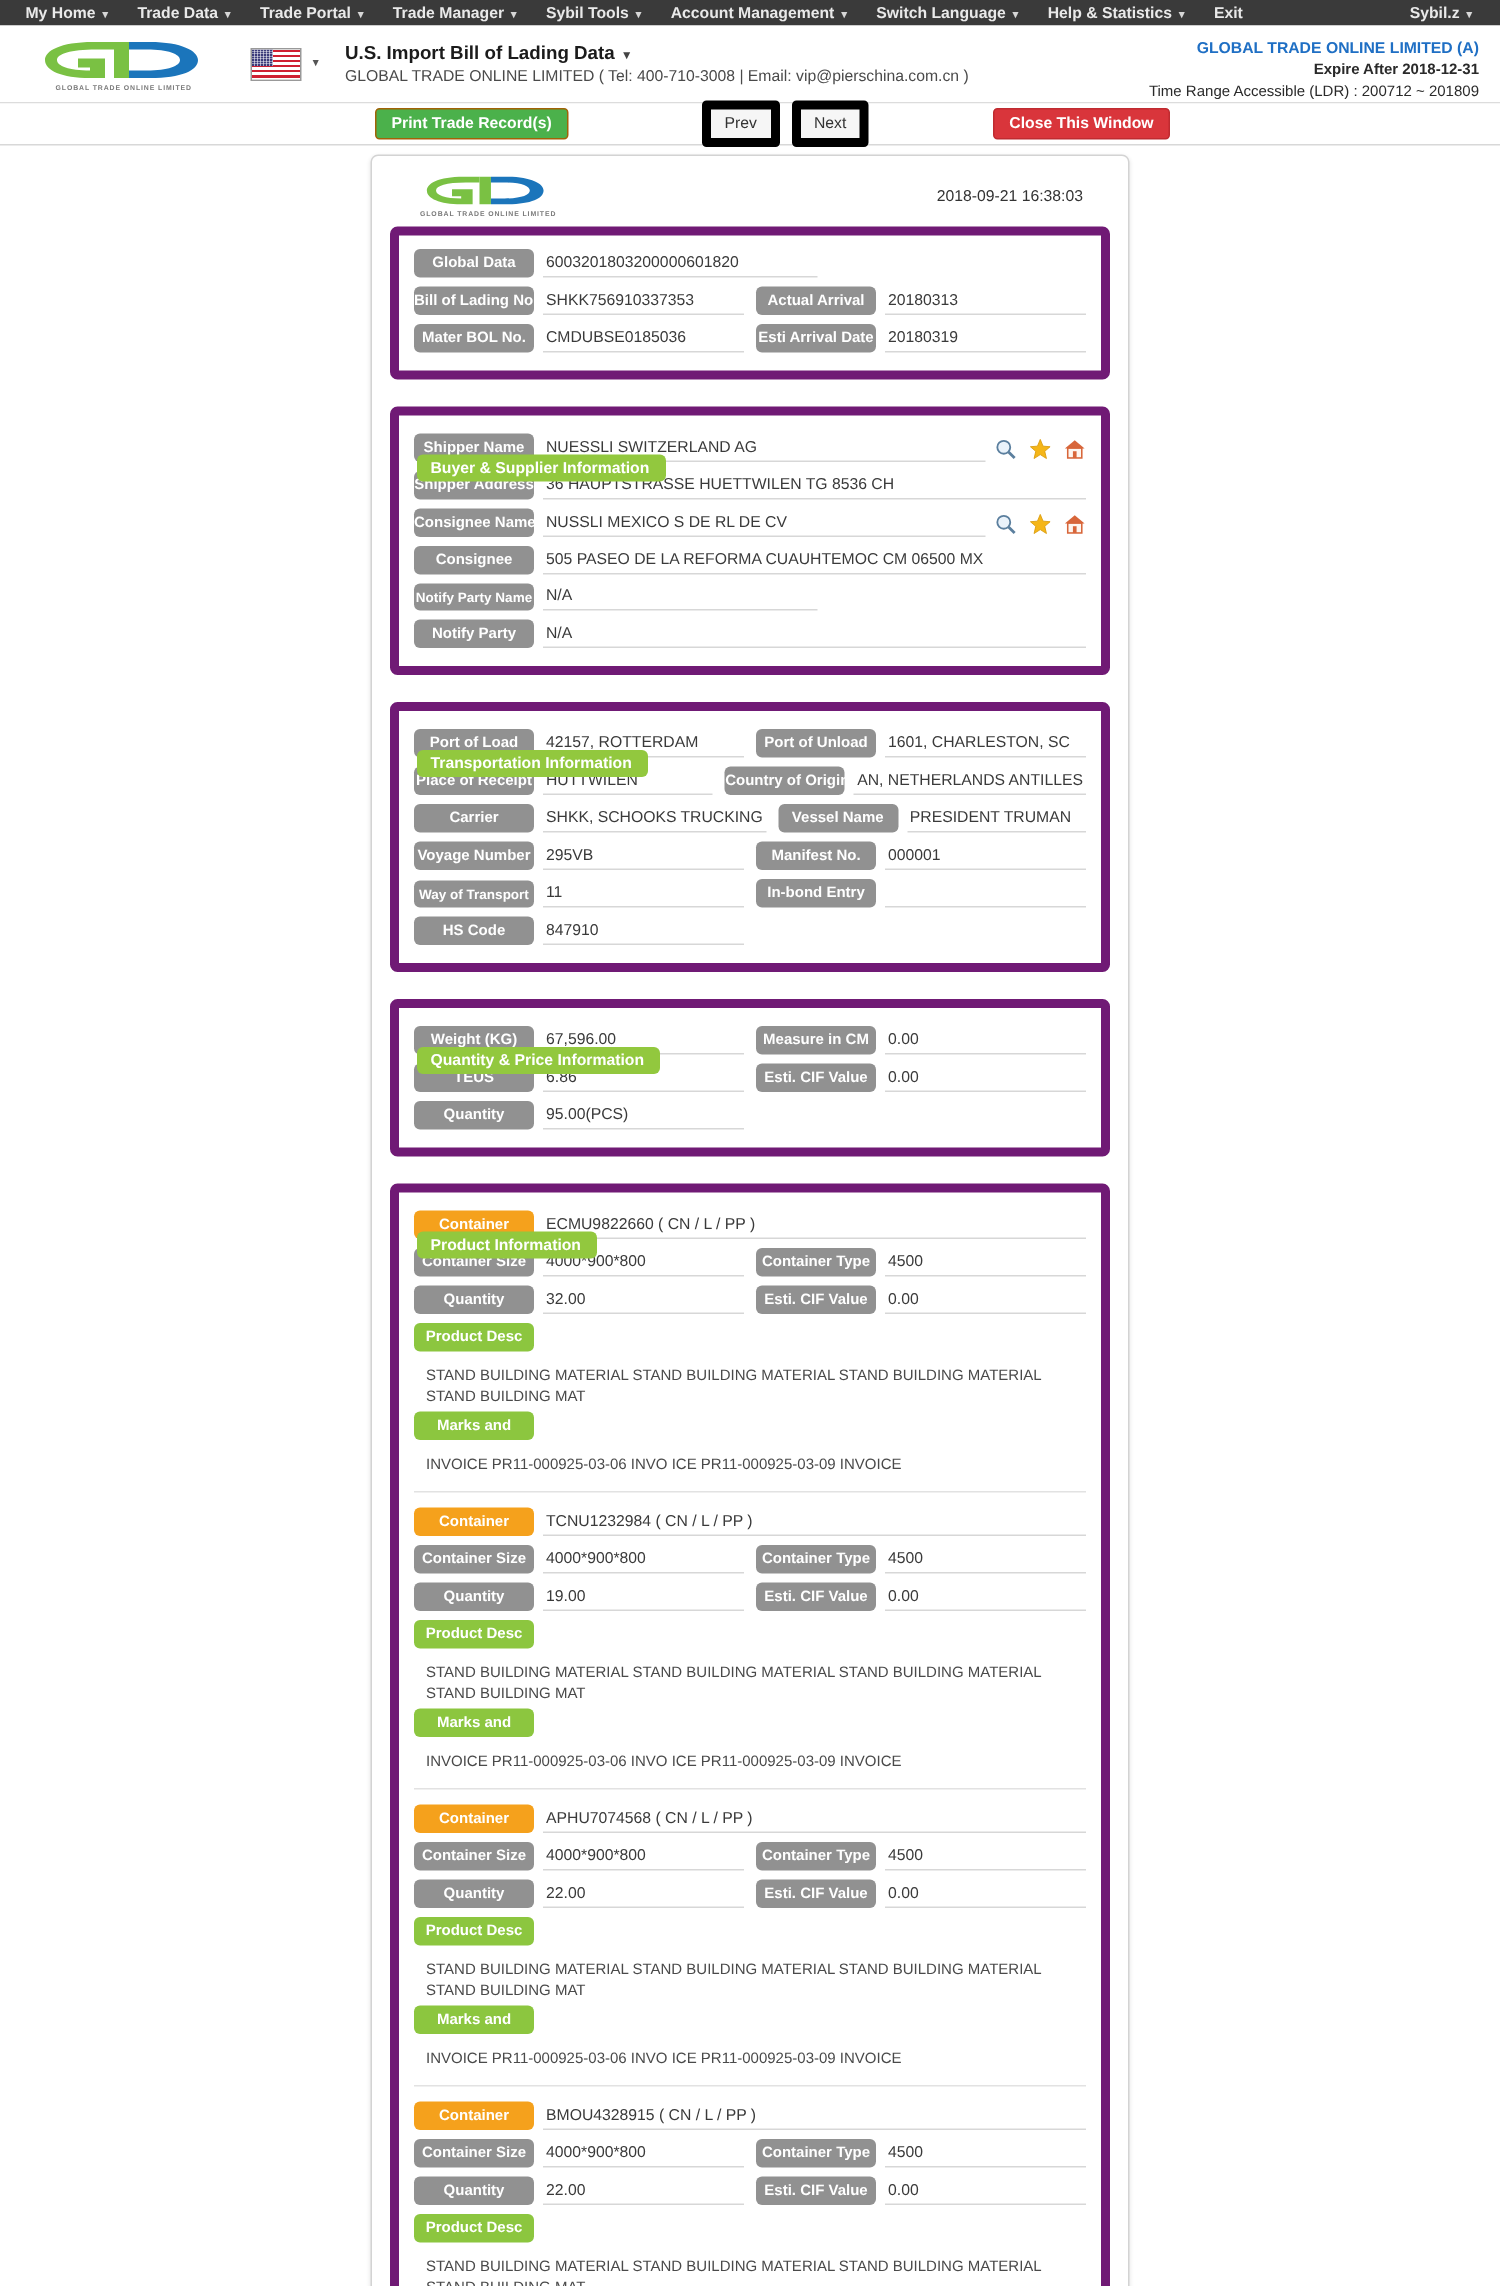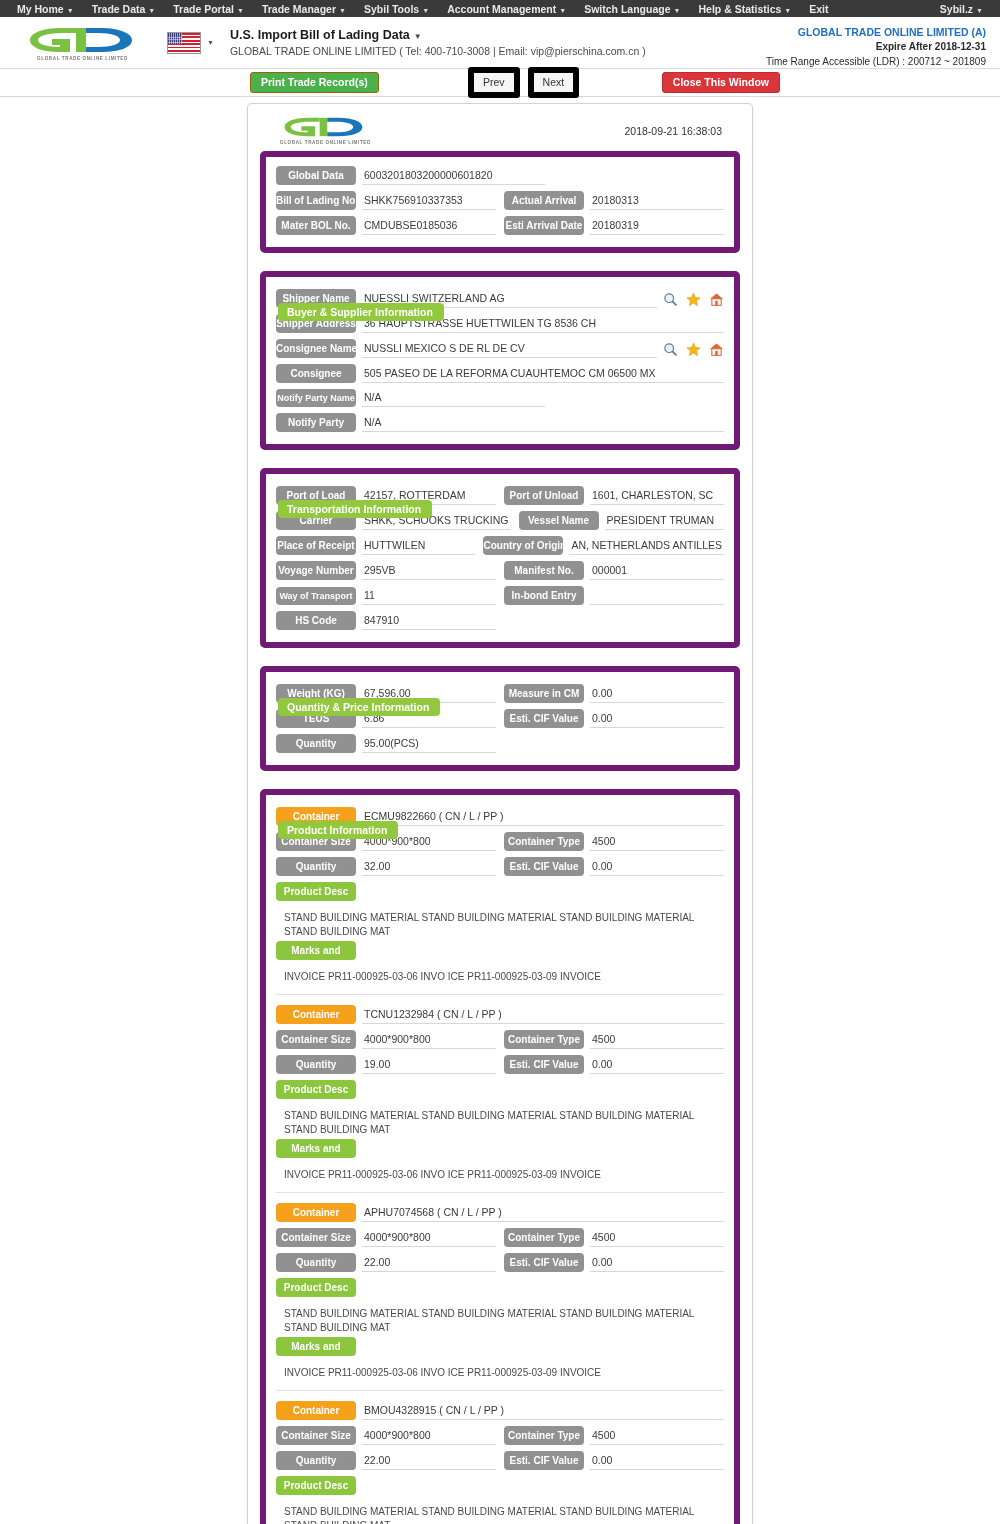--- a/index.html
+++ b/index.html
@@ -285,36 +285,36 @@
           <div class="lbl">Port of Load</div>
           <div class="val">42157, ROTTERDAM</div>
         </div>
         <div class="half">
           <div class="lbl">Port of Unload</div>
           <div class="val">1601, CHARLESTON, SC</div>
         </div>
       </div>
       <div class="row">
         <div class="half">
+          <div class="lbl">Place of Receipt</div>
+          <div class="val">HUTTWILEN</div>
+        </div>
+        <div class="half">
+          <div class="lbl">Country of Origin</div>
+          <div class="val">AN, NETHERLANDS ANTILLES</div>
+        </div>
+      </div>
+      <div class="row">
+        <div class="half">
           <div class="lbl">Carrier</div>
           <div class="val">SHKK, SCHOOKS TRUCKING</div>
         </div>
         <div class="half">
           <div class="lbl">Vessel Name</div>
           <div class="val">PRESIDENT TRUMAN</div>
-        </div>
-      </div>
-      <div class="row">
-        <div class="half">
-          <div class="lbl">Place of Receipt</div>
-          <div class="val">HUTTWILEN</div>
-        </div>
-        <div class="half">
-          <div class="lbl">Country of Origin</div>
-          <div class="val">AN, NETHERLANDS ANTILLES</div>
         </div>
       </div>
       <div class="row">
         <div class="half">
           <div class="lbl">Voyage Number</div>
           <div class="val">295VB</div>
         </div>
         <div class="half">
           <div class="lbl">Manifest No.</div>
           <div class="val">000001</div>

